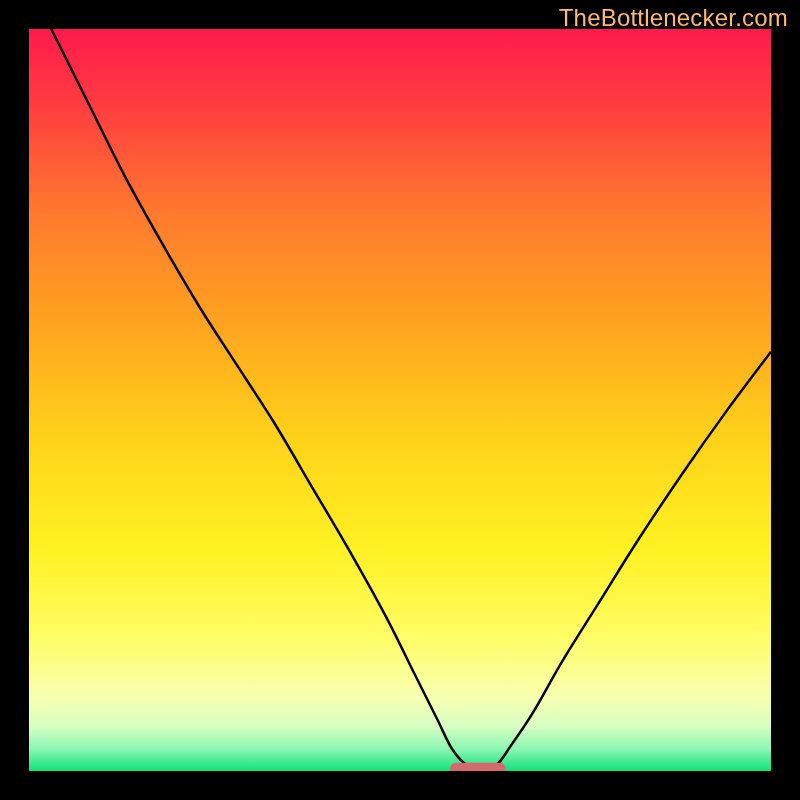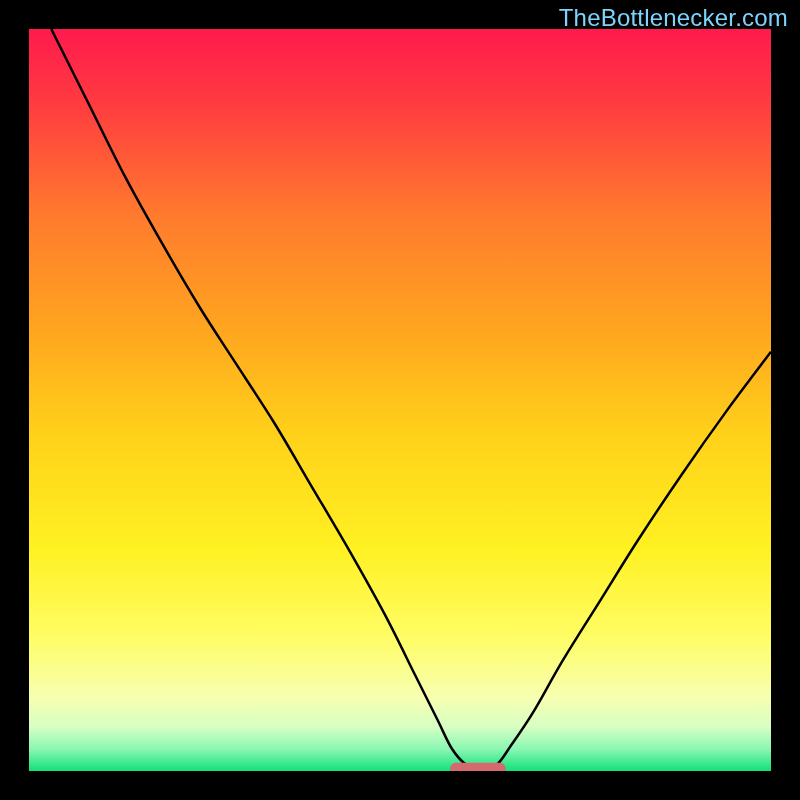--- a/index.html
+++ b/index.html
@@ -15,21 +15,21 @@
     width: 800px;
     height: 800px;
   }
   .watermark {
     position: absolute;
     top: 4px;
     right: 12px;
     font-family: Arial, Helvetica, sans-serif;
     font-size: 24px;
     font-weight: 500;
-    color: #7dd3fc;
+    color: #fdba74;
     letter-spacing: 0.2px;
     z-index: 5;
   }
   .plot {
     position: absolute;
     left: 29px;
     top: 29px;
     width: 742px;
     height: 742px;
   }

